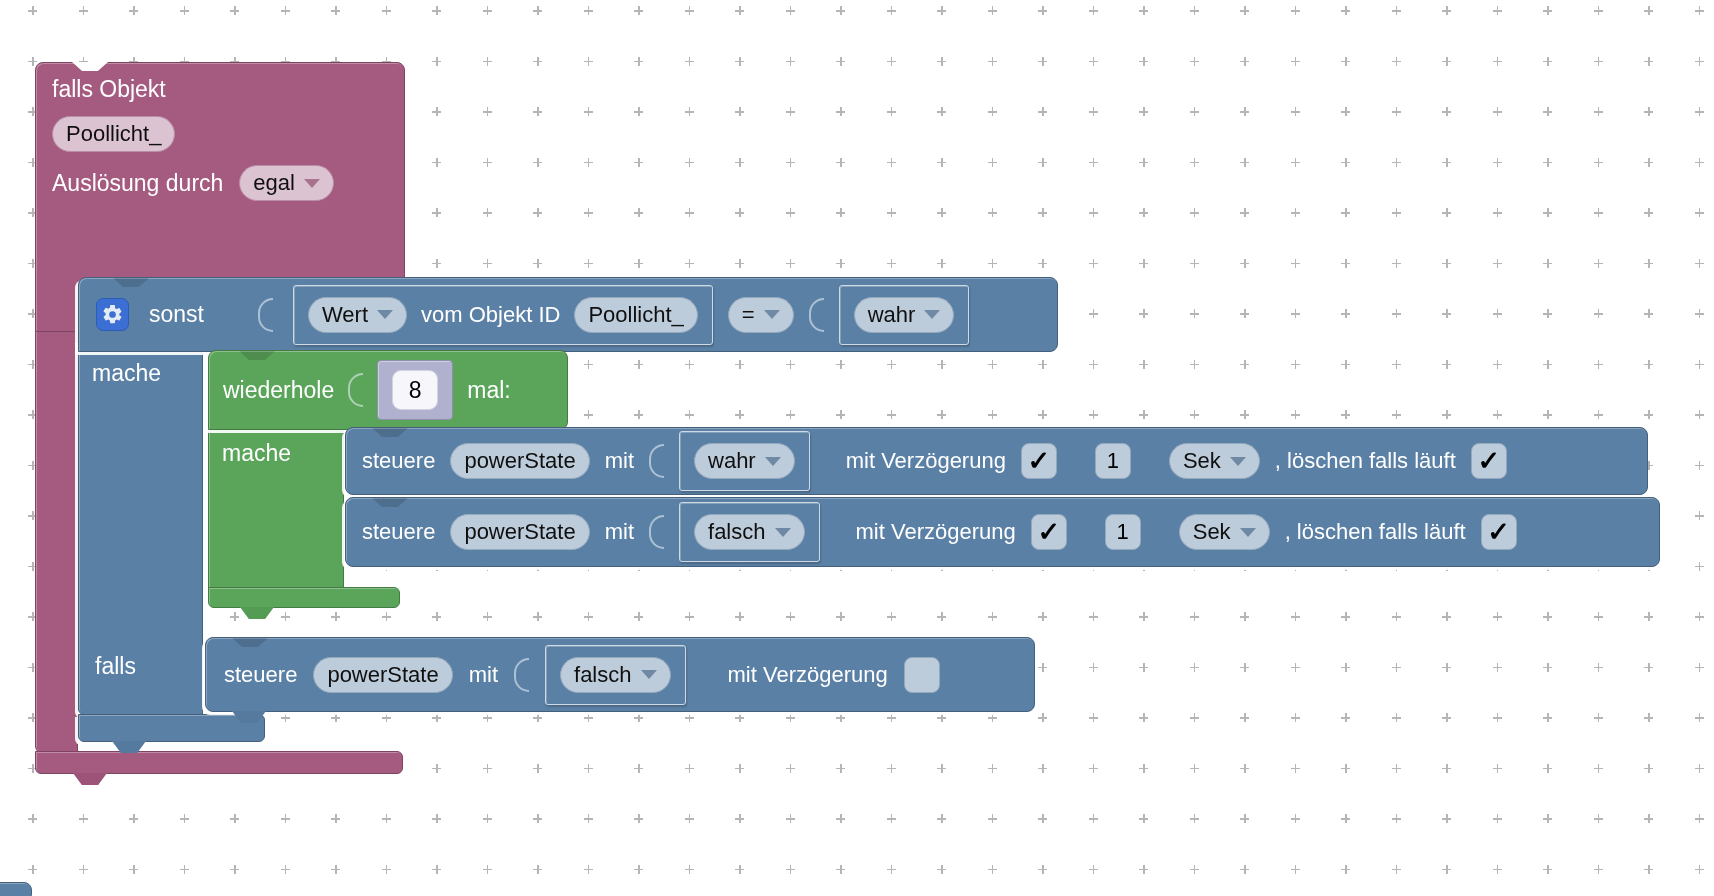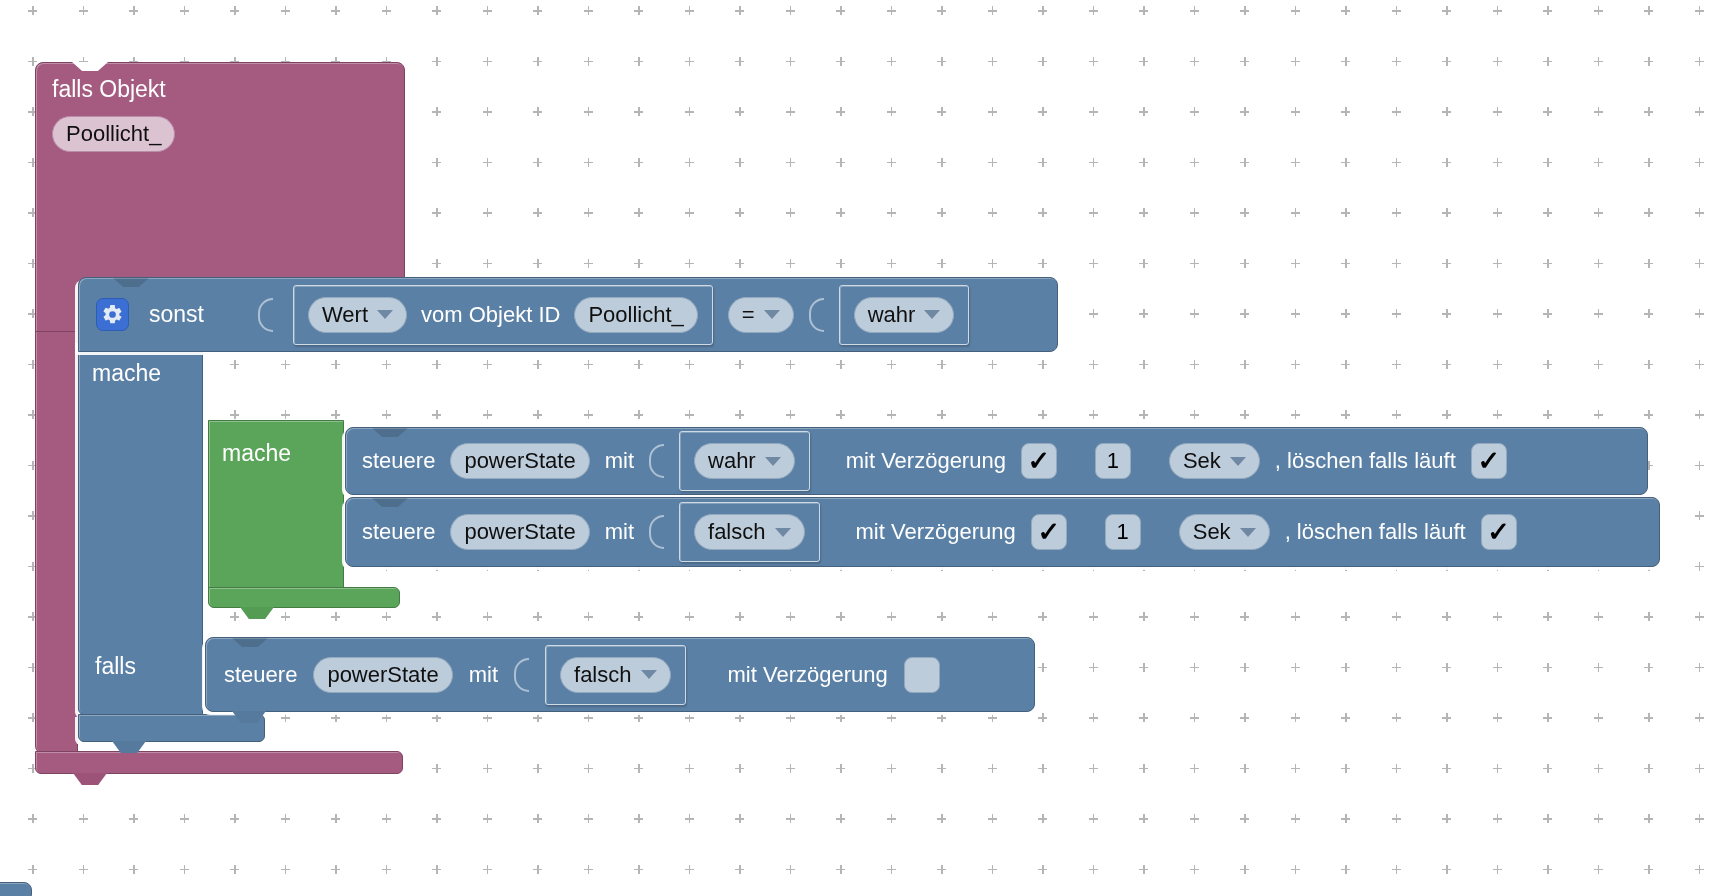--- a/index.html
+++ b/index.html
@@ -684,20 +684,27 @@
 
   <div class="abs blk trigger" style="left:35px;top:62px;width:370px;height:270px;border-radius:8px 8px 8px 0;">
     <div class="notch-dip white" style="left:36px;top:-1px;"></div>
     <div style="display:flex;flex-direction:column;gap:13px;padding:13px 16px;">
       <div class="lbl">falls Objekt</div>
       <div>
         <span class="pill pink">
           <span>Poollicht_</span>
         </span>
       </div>
+      <div class="flexrow" style="gap:16px;">
+        <span class="lbl">Auslösung durch</span>
+        <span class="pill pink">
+          <span>egal</span>
+          <span class="arrow pinkA"></span>
+        </span>
+      </div>
     </div>
   </div>
 
   <div class="abs blk logic child" style="left:78px;top:340px;width:125px;height:375px;border-radius:0 0 0 6px;"></div>
   <div class="abs blk logic child bar" style="left:78px;top:714px;width:187px;height:28px;border-radius:0 6px 6px 6px;"></div>
   <div class="bump logicB" style="left:112px;top:741px;"></div>
 
   <div class="abs blk logic child" style="left:78px;top:277px;width:980px;height:75px;border-radius:8px 8px 8px 0;">
     <div class="notch-dip" style="left:34px;top:0;"></div>
     <div class="flexrow" style="height:100%;padding:0 0 0 17px;gap:20px;">
@@ -736,20 +743,33 @@
     </div>
   </div>
 
   <div class="abslbl" style="left:92px;top:360px;">mache</div>
   <div class="abslbl" style="left:95px;top:653px;">falls</div>
 
   <div class="abs blk loop child" style="left:208px;top:420px;width:136px;height:188px;border-radius:0 0 0 6px;"></div>
   <div class="abs blk loop child bar" style="left:208px;top:587px;width:192px;height:21px;border-radius:0 6px 6px 6px;"></div>
   <div class="bump loopB" style="left:240px;top:607px;"></div>
 
+  <div class="abs blk loop child" style="left:208px;top:350px;width:360px;height:80px;border-radius:8px 8px 8px 0;">
+    <div class="notch-dip" style="left:30px;top:0;"></div>
+    <div class="flexrow" style="height:100%;padding:0 14px;gap:14px;">
+      <span class="lbl">wiederhole</span>
+      <span class="socket"></span>
+      <span class="shadowblk">
+        <span class="shadowfield">
+          <span>8</span>
+        </span>
+      </span>
+      <span class="lbl">mal:</span>
+    </div>
+  </div>
   <div class="abslbl" style="left:222px;top:440px;">mache</div>
 
   <div class="abs blk logic child" style="left:345px;top:427px;width:1303px;height:68px;">
     <div class="notch-dip" style="left:26px;top:0;"></div>
     <div class="flexrow" style="height:100%;padding:0 16px;gap:15px;">
       <span class="lbl" style="font-size:22px;">steuere</span>
       <span class="pill blue">
         <span>powerState</span>
       </span>
       <span class="lbl" style="font-size:22px;">mit</span>

